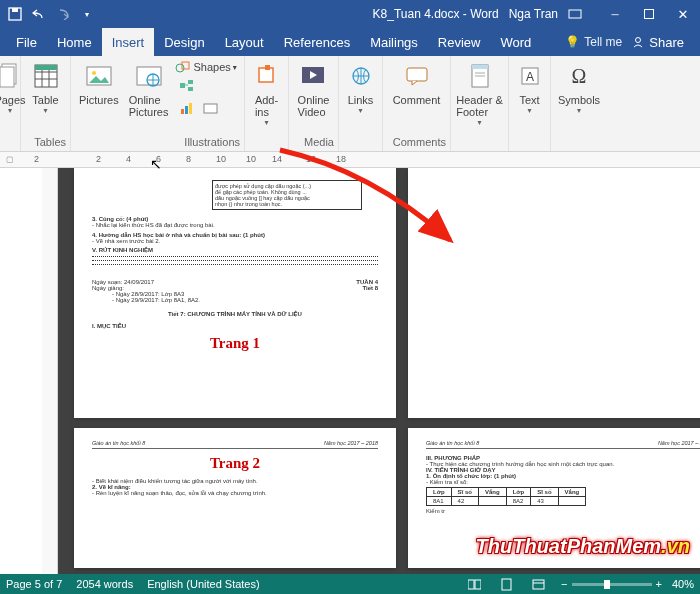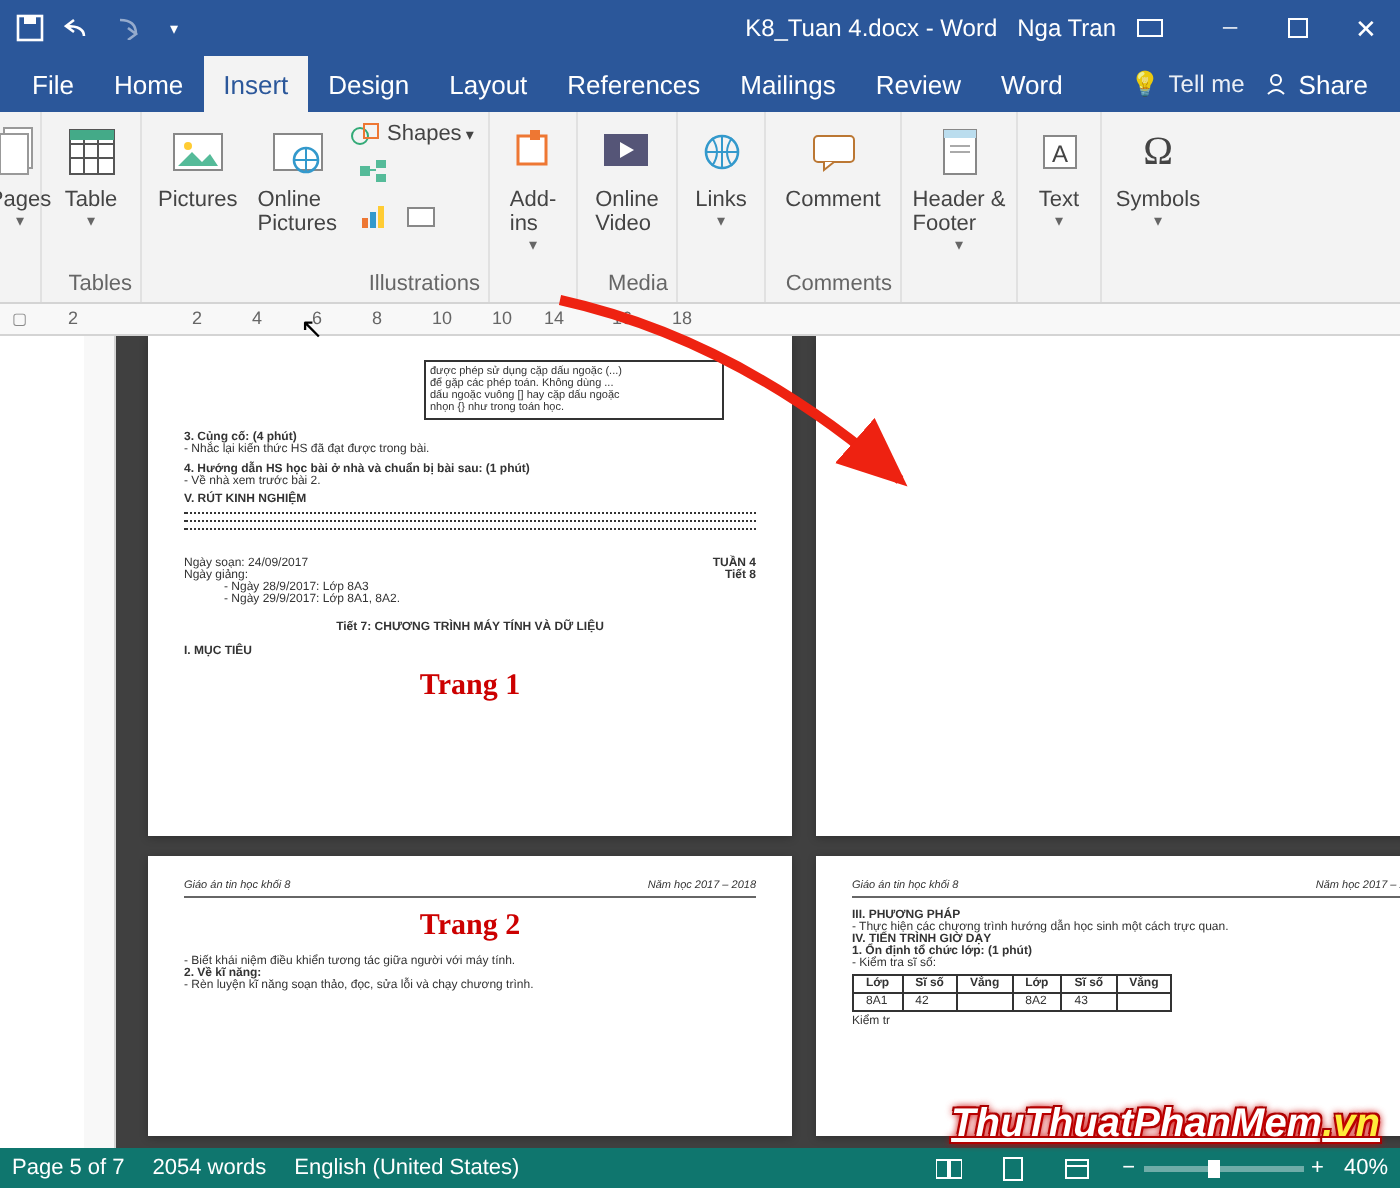--- a/index.html
+++ b/index.html
@@ -49,21 +49,21 @@
 
 .arrow { position: absolute; z-index: 20; pointer-events: none; }
 
 .statusbar { position: absolute; bottom: 0; left: 0; right: 0; height: 20px; background: #0f766e; color: #fff; font-size: 11px; display: flex; align-items: center; padding: 0 6px; gap: 14px; }
 .statusbar .sp { flex: 1; }
 .statusbar .zoom { display: flex; align-items: center; gap: 4px; }
 .statusbar .slider { width: 80px; height: 3px; background: rgba(255,255,255,0.4); position: relative; }
 .statusbar .slider::after { content: ""; position: absolute; left: 32px; top: -3px; width: 6px; height: 9px; background: #fff; }
 .statusbar .vbtn { width: 18px; height: 18px; display: flex; align-items: center; justify-content: center; }
 
-.watermark { position: absolute; right: 10px; bottom: 20px; font-size: 20px; font-weight: bold; font-style: italic; font-family: Arial; color: #fff; text-shadow: 0 0 4px #c00, 0 0 4px #c00, 1px 1px 0 #900, -1px -1px 0 #900, 1px -1px 0 #900, -1px 1px 0 #900; z-index: 50; text-decoration: underline; }
+.watermark { position: absolute; right: 10px; bottom: 36px; font-size: 20px; font-weight: bold; font-style: italic; font-family: Arial; color: #fff; text-shadow: 0 0 4px #c00, 0 0 4px #c00, 1px 1px 0 #900, -1px -1px 0 #900, 1px -1px 0 #900, -1px 1px 0 #900; z-index: 50; }
 .watermark .vn { color: #ffeb3b; }
 
 svg { display: block; }
 </style>
 </head>
 <body>
 
 <div class="titlebar">
   <div class="qa">
     <div class="ic">

